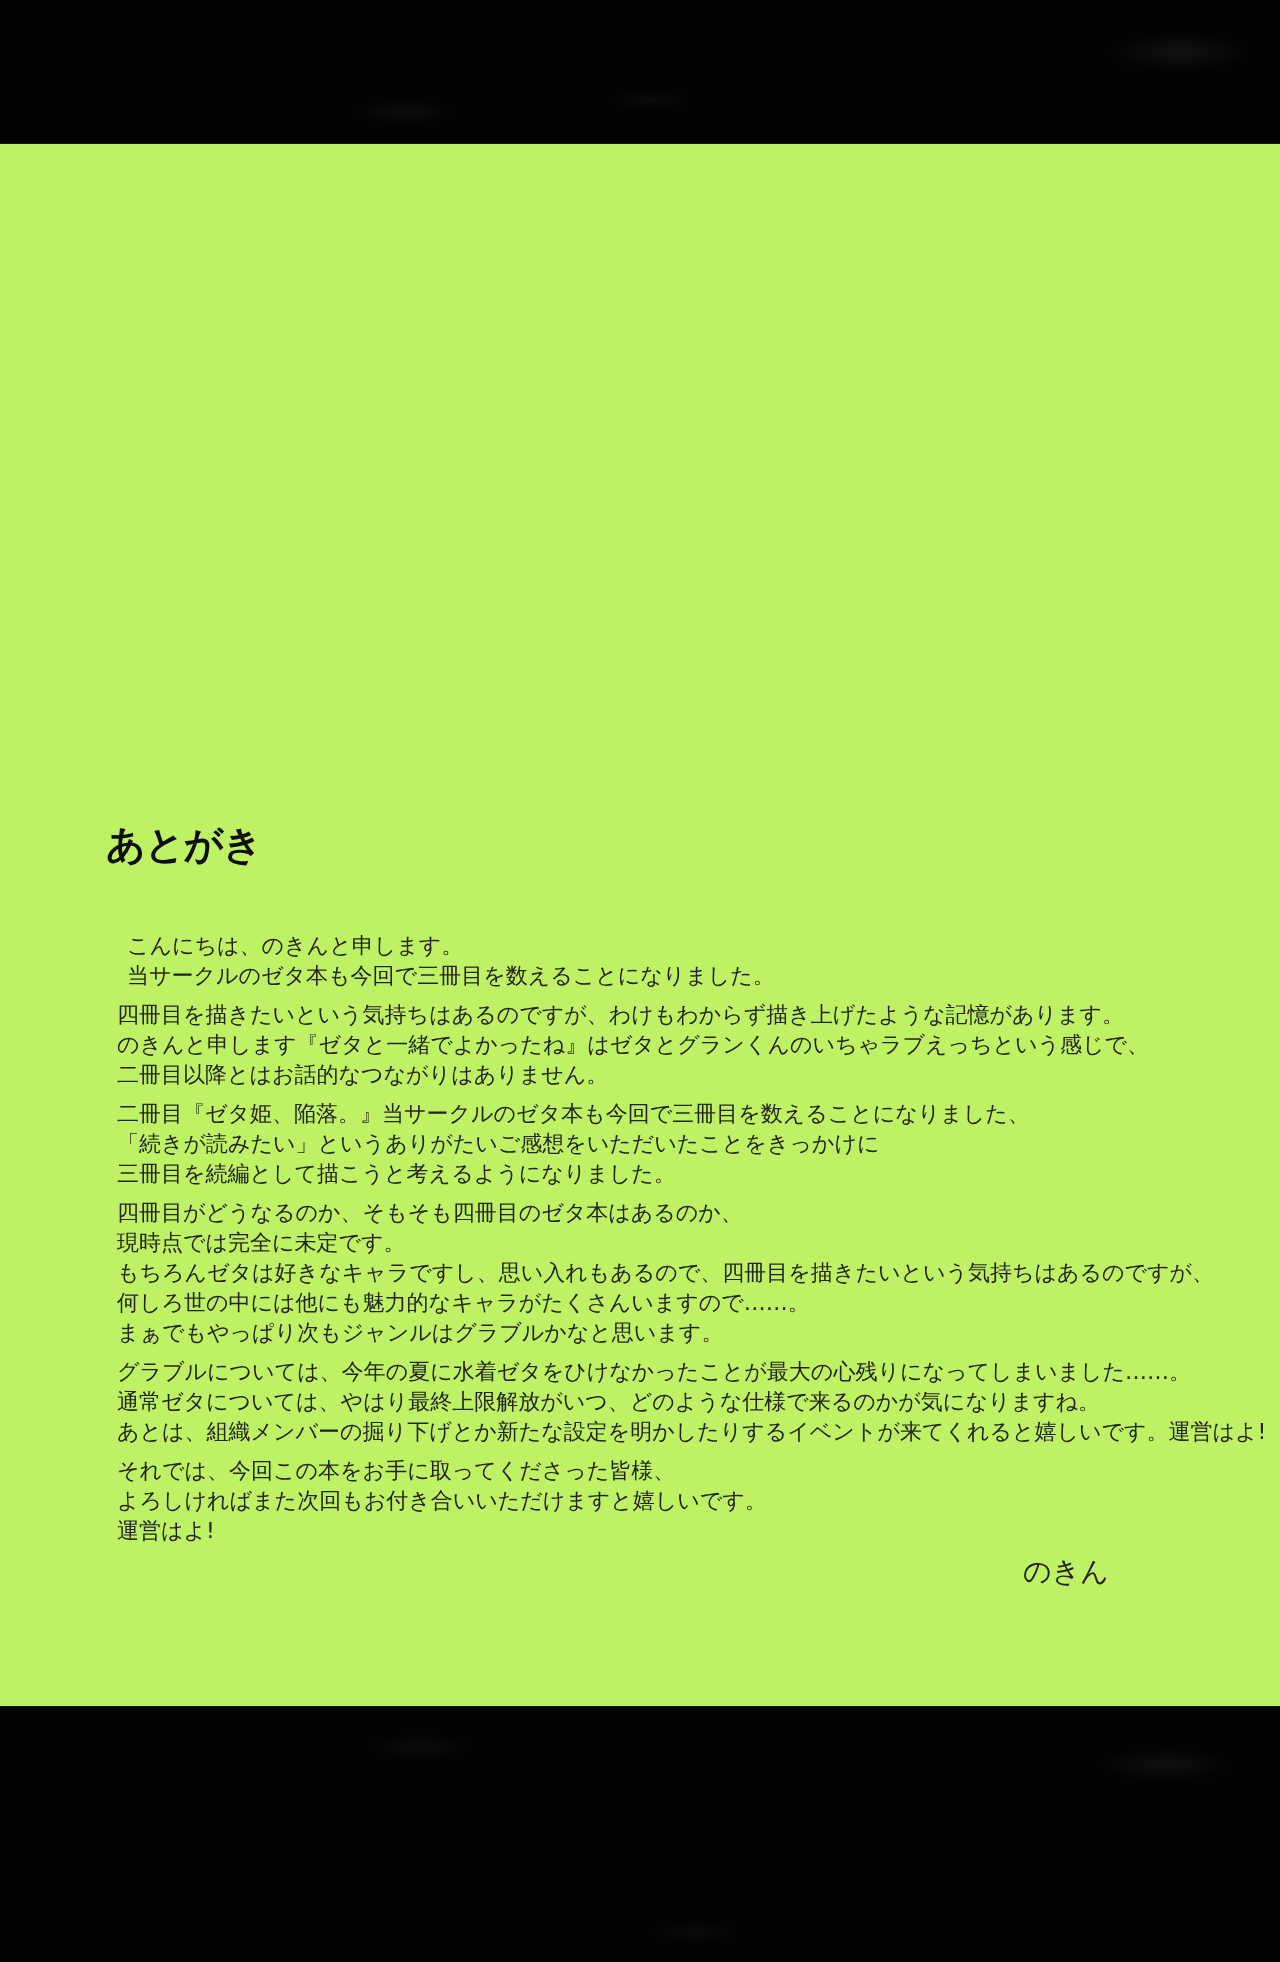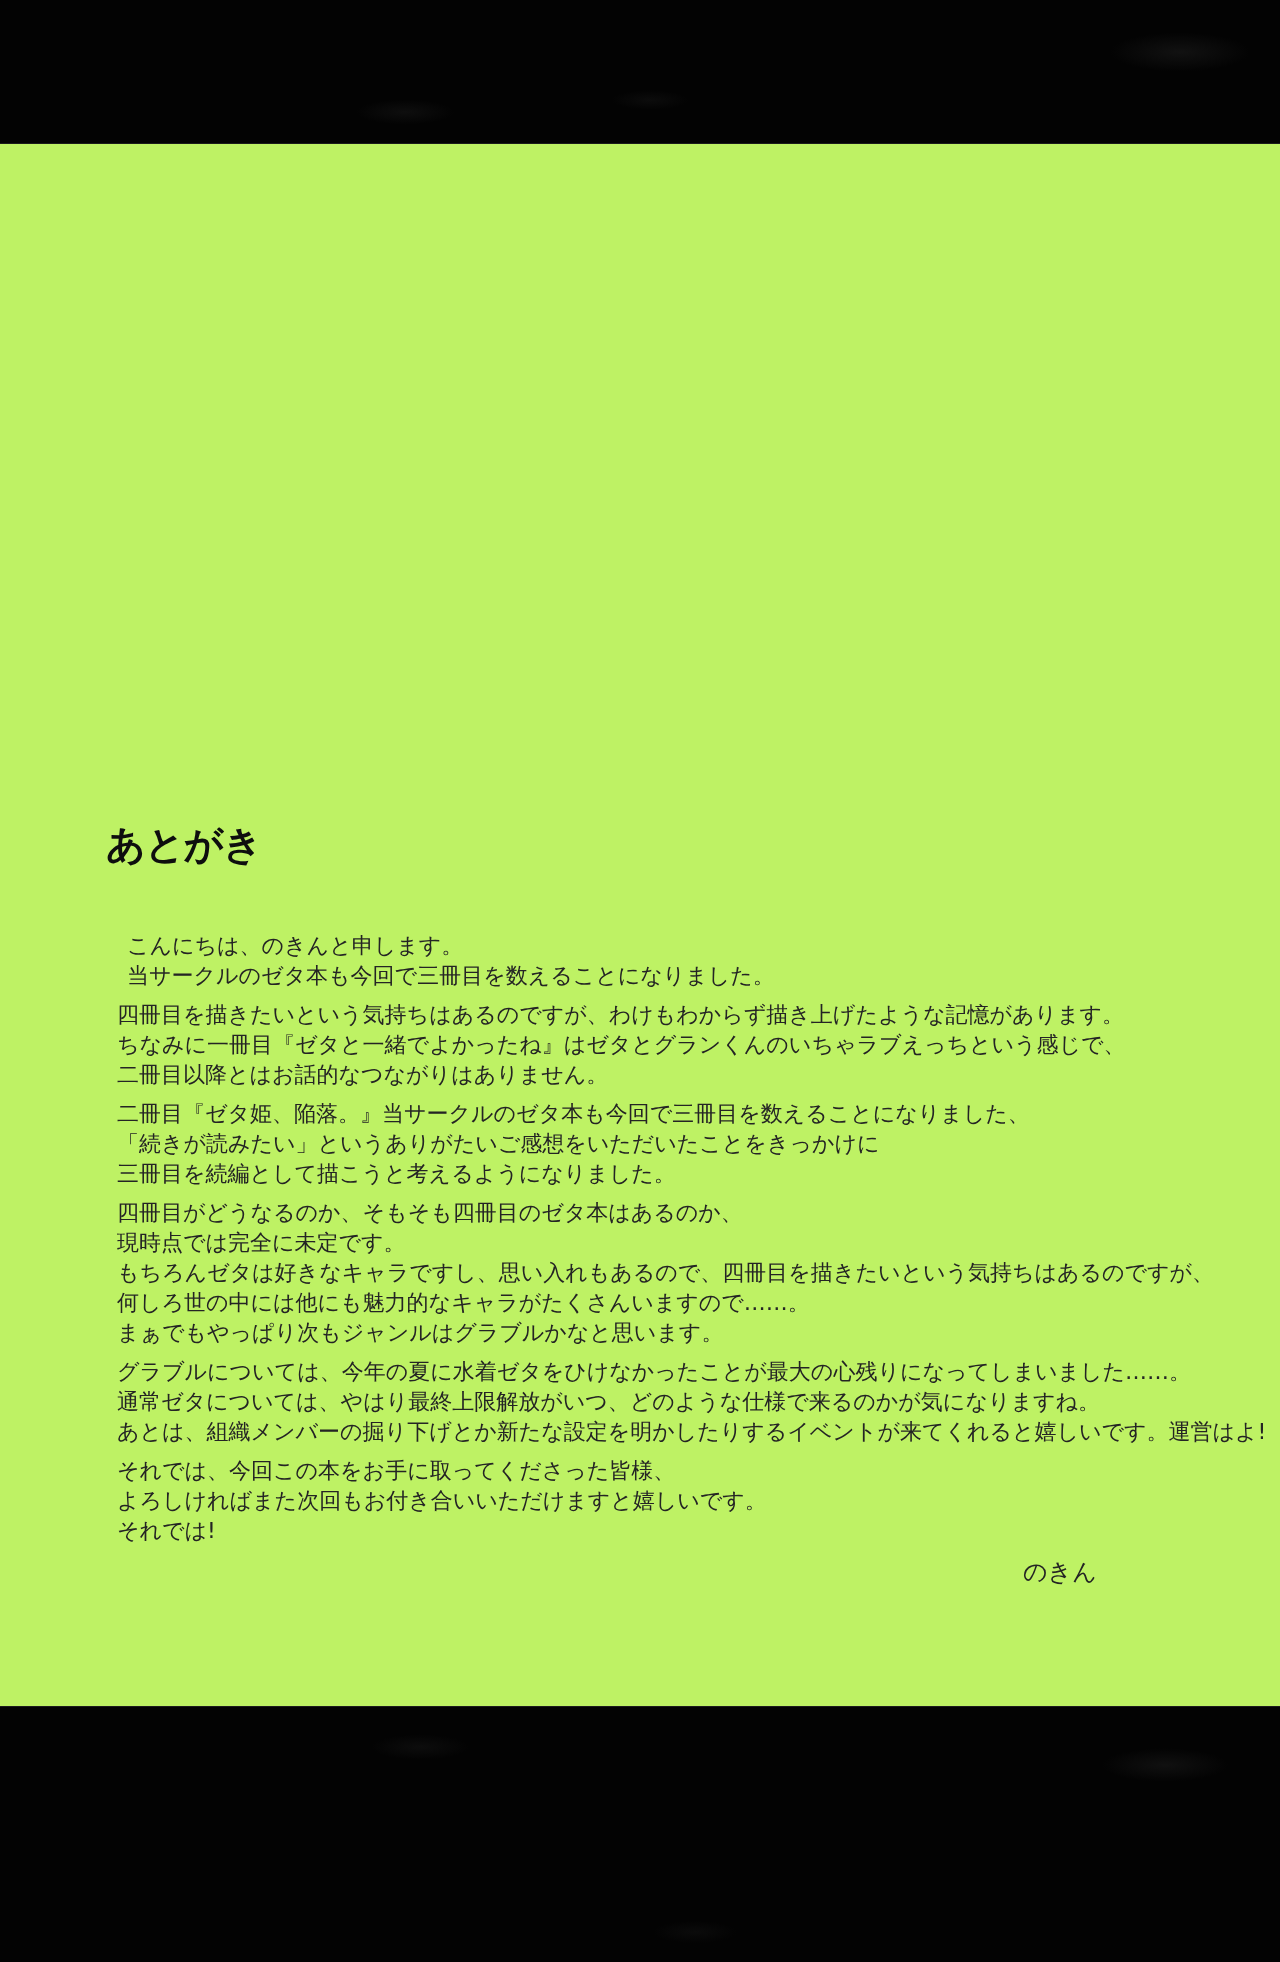--- a/index.html
+++ b/index.html
@@ -70,21 +70,21 @@
     margin-left: 10px;
   }
   .line {
     display: block;
     white-space: nowrap;
   }
   .signature {
     position: absolute;
     left: 1023px;
     top: 1556px;
-    font-size: 24px;
+    font-size: 28px;
     line-height: 32px;
     color: #242424;
   }
 </style>
 </head>
 <body>
 
 <div class="screen">
 
   <div class="bar top"></div>
@@ -93,21 +93,21 @@
 
   <div class="afterword-body">
 
     <p class="para first">
       <span class="line">こんにちは、のきんと申します。</span>
       <span class="line">当サークルのゼタ本も今回で三冊目を数えることになりました。</span>
     </p>
 
     <p class="para">
       <span class="line">四冊目を描きたいという気持ちはあるのですが、わけもわからず描き上げたような記憶があります。</span>
-      <span class="line">ちなみに一冊目『ゼタと一緒でよかったね』はゼタとグランくんのいちゃラブえっちという感じで、</span>
+      <span class="line">のきんと申します『ゼタと一緒でよかったね』はゼタとグランくんのいちゃラブえっちという感じで、</span>
       <span class="line">二冊目以降とはお話的なつながりはありません。</span>
     </p>
 
     <p class="para">
       <span class="line">二冊目『ゼタ姫、陥落。』当サークルのゼタ本も今回で三冊目を数えることになりました、</span>
       <span class="line">「続きが読みたい」というありがたいご感想をいただいたことをきっかけに</span>
       <span class="line">三冊目を続編として描こうと考えるようになりました。</span>
     </p>
 
     <p class="para">
@@ -120,21 +120,21 @@
 
     <p class="para">
       <span class="line">グラブルについては、今年の夏に水着ゼタをひけなかったことが最大の心残りになってしまいました……。</span>
       <span class="line">通常ゼタについては、やはり最終上限解放がいつ、どのような仕様で来るのかが気になりますね。</span>
       <span class="line">あとは、組織メンバーの掘り下げとか新たな設定を明かしたりするイベントが来てくれると嬉しいです。運営はよ!</span>
     </p>
 
     <p class="para">
       <span class="line">それでは、今回この本をお手に取ってくださった皆様、</span>
       <span class="line">よろしければまた次回もお付き合いいただけますと嬉しいです。</span>
-      <span class="line">それでは!</span>
+      <span class="line">運営はよ!</span>
     </p>
 
   </div>
 
   <div class="signature">のきん</div>
 
   <div class="bar bottom"></div>
 
 </div>
 

